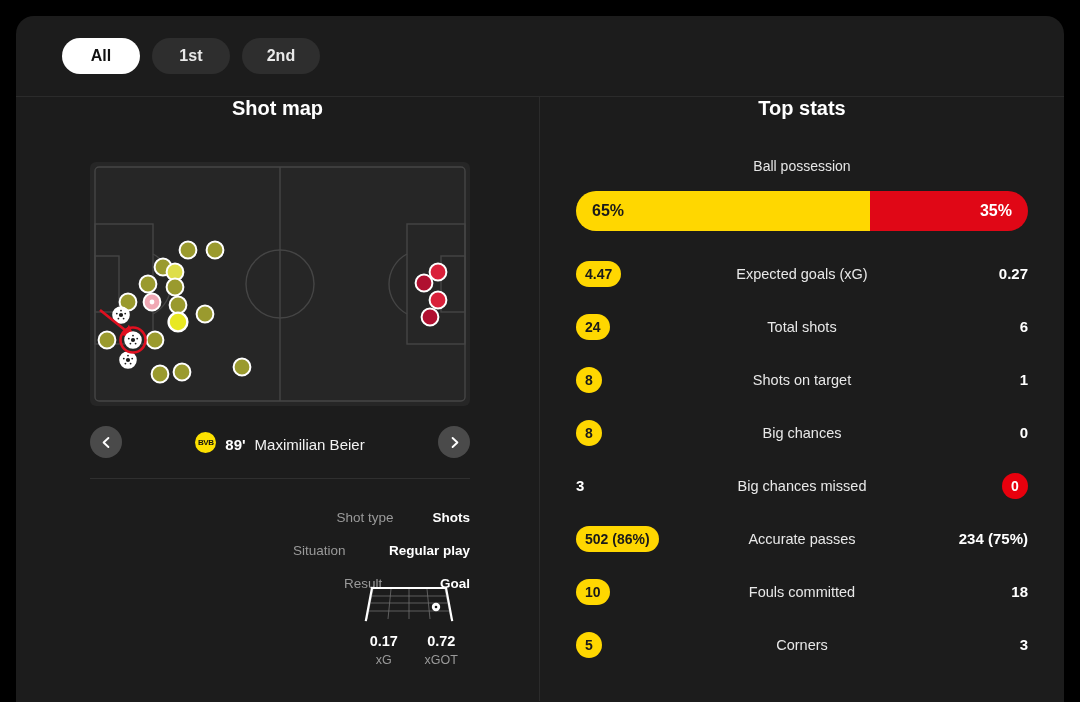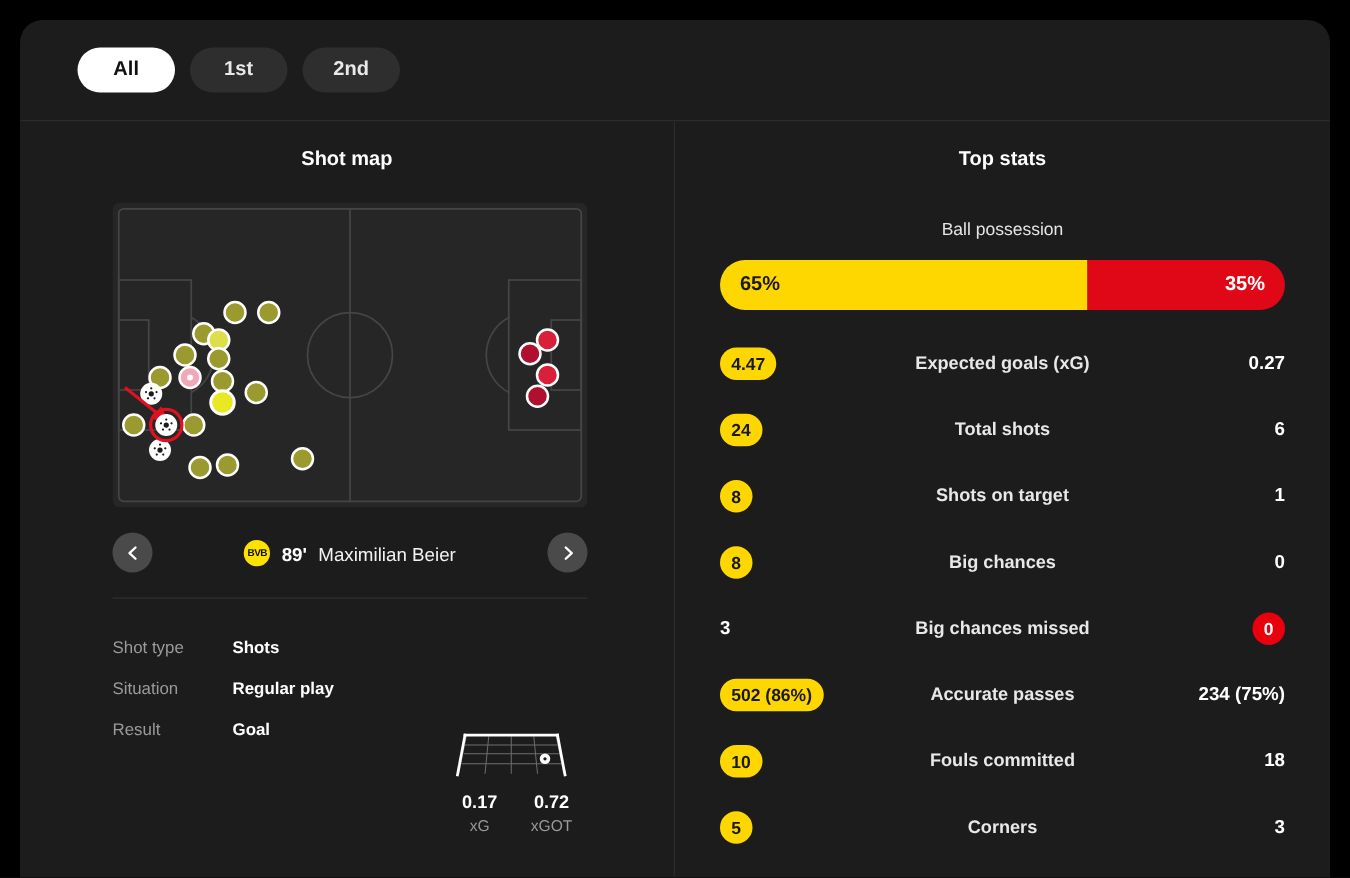--- a/index.html
+++ b/index.html
@@ -66,23 +66,22 @@
     border-right: 1px solid #2b2b2b;
     position: relative;
   }
   .right {
     flex: 1;
     position: relative;
   }
   .panel-title {
     text-align: center;
     color: #ffffff;
-    font-size: 16px;
-    font-weight: 700;
-    margin-top: 22px;
+    font-size: 20px;
+    font-weight: 700;
   }
 
   
   .pitch-wrap {
     position: absolute;
     left: 74px;
     top: 65px;
     width: 380px;
     height: 244px;
   }
@@ -152,20 +151,21 @@
     position: absolute;
     left: 74px;
     top: 404px;
     width: 380px;
   }
   .detail-row {
     display: flex;
     align-items: center;
     height: 33px;
     font-size: 13.5px;
+    justify-content: flex-end;
   }
   .detail-key {
     width: 96px;
     color: #9a9a9a;
   }
   .detail-val {
     color: #ffffff;
     font-weight: 700;
   }
   .goalframe {
@@ -245,21 +245,21 @@
     font-size: 15px;
     font-weight: 700;
     color: #ffffff;
   }
   .stat-away { justify-content: flex-end; }
   .stat-name {
     flex: 1;
     text-align: center;
     color: #e8e8e8;
     font-size: 14.5px;
-    font-weight: 700;
+    font-weight: 400;
   }
   .badge {
     display: inline-flex;
     align-items: center;
     justify-content: center;
     min-width: 26px;
     height: 26px;
     padding: 0 9px;
     border-radius: 13px;
     box-sizing: border-box;

